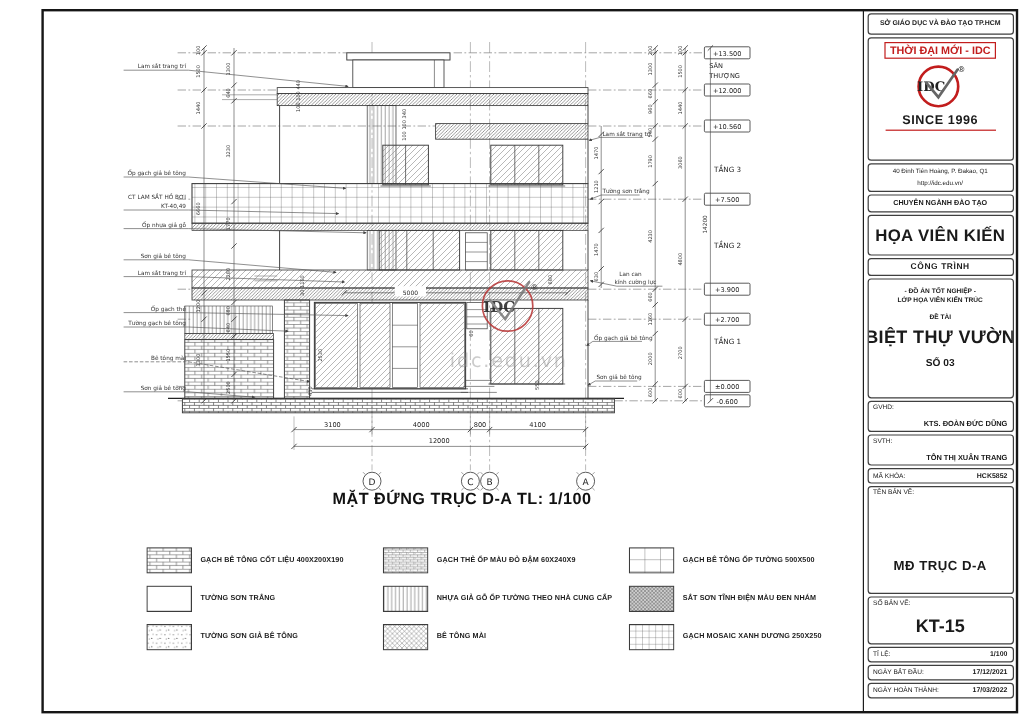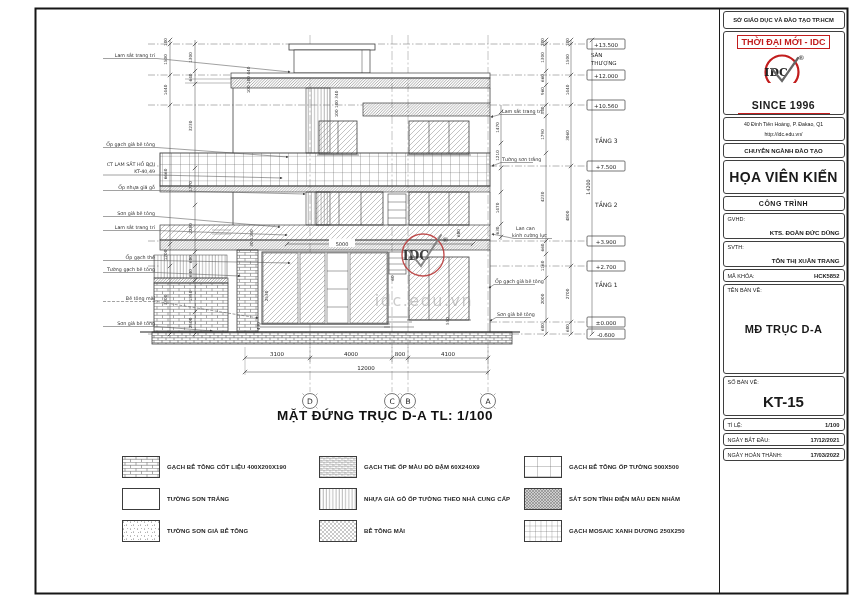--- a/index.html
+++ b/index.html
@@ -11,43 +11,43 @@
   .t55{font-size:5.5px;}
   .t6{font-size:6px;}
   .t7{font-size:7.5px;}
   .ttl{font-size:13.5px;font-weight:bold;letter-spacing:.4px;font-family:"Liberation Sans",sans-serif;fill:#111;}
   .wm{font-size:16px;letter-spacing:1.5px;fill:#999;opacity:.5;}
   
   .tb{position:absolute;left:719px;top:9px;width:128px;height:584px;border-left:1.5px solid #1c1c1c;box-sizing:border-box;}
   .tb-box{border:1px solid #3f3f3f;border-radius:3px;background:#fff;margin:2px 2.5px;box-sizing:border-box;overflow:hidden;position:relative;}
   .c{text-align:center;}
   .org{height:18px;line-height:17px;font-size:5.8px;font-weight:bold;}
-  .logo{height:84px;display:flex;flex-direction:column;align-items:center;padding-top:3px;}
+  .logo{height:103px;display:flex;flex-direction:column;align-items:center;padding-top:3px;}
   .brand{border:1px solid #c21d1d;color:#c21d1d;font-weight:bold;font-size:9px;padding:1px 4px;white-space:nowrap;}
-  .since{font-size:10.5px;font-weight:bold;letter-spacing:.5px;margin-top:16px;}
+  .since{font-size:10.5px;font-weight:bold;letter-spacing:.5px;margin-top:1px;}
   .redline{width:92px;border-top:1.5px solid #c21d1d;margin-top:2px;}
   .addr{height:24px;font-size:5.2px;line-height:1.9;padding-top:2px;}
   .deptl{height:15px;line-height:14px;font-size:6px;font-weight:bold;}
   .deptv{height:34px;line-height:33px;font-size:14px;font-weight:bold;letter-spacing:.3px;}
   .ct{height:15px;line-height:14px;font-size:7px;font-weight:bold;letter-spacing:.5px;}
   .proj{height:100px;display:flex;flex-direction:column;align-items:center;}
   .pt{font-size:5.5px;font-weight:bold;margin-top:7px;}
   .pc{font-size:5.5px;font-weight:bold;margin-top:2px;}
   .dt{font-size:5.5px;font-weight:bold;margin-top:8px;}
   .topic{font-size:15px;font-weight:bold;margin-top:5px;letter-spacing:.3px;white-space:nowrap;}
   .tno{font-size:8.5px;font-weight:bold;margin-top:7px;}
   .person{height:26px;}
   .plbl{position:absolute;top:2px;left:4px;font-size:5.5px;}
   .pname{position:absolute;bottom:2px;right:4px;font-size:6.2px;font-weight:bold;white-space:nowrap;}
   .row{height:13px;display:flex;justify-content:space-between;align-items:center;padding:0 4px;}
   .rl{font-size:5.5px;}
   .rv{font-size:5.8px;font-weight:bold;}
   .bigbox{height:90px;}
   .blbl{position:absolute;top:2px;left:4px;font-size:5.5px;}
-  .bname{text-align:center;font-size:11px;font-weight:bold;margin-top:38px;letter-spacing:.4px;}
+  .bname{text-align:center;font-size:11px;font-weight:bold;margin-top:60px;letter-spacing:.4px;}
   .sheetbox{height:40px;}
   .sname{text-align:center;font-size:15px;font-weight:bold;margin-top:16px;}
   
   .legend{position:absolute;left:122px;top:451px;width:592px;display:grid;grid-template-columns:197px 205px 186px;grid-template-rows:repeat(3,32px);grid-auto-flow:column;}
   .lg-item{display:flex;align-items:center;gap:7px;}
   .lg-lb{font-size:6px;font-weight:bold;color:#1c1c1c;letter-spacing:.1px;}
 </style>
 </head>
 <body>
 
@@ -474,20 +474,27 @@
     <div class="since">SINCE 1996</div>
     <div class="redline"></div>
   </div>
   <div class="tb-box addr c">
     <div>40 Đinh Tiên Hoàng, P. Đakao, Q1</div>
     <div>http://idc.edu.vn/</div>
   </div>
   <div class="tb-box deptl c">CHUYÊN NGÀNH ĐÀO TẠO</div>
   <div class="tb-box deptv c">HỌA VIÊN KIẾN TRÚC</div>
   <div class="tb-box ct c">CÔNG TRÌNH</div>
+  <div class="tb-box proj">
+    <div class="pt">- ĐỒ ÁN TỐT NGHIỆP -</div>
+    <div class="pc">LỚP HỌA VIÊN KIẾN TRÚC</div>
+    <div class="dt">ĐỀ TÀI</div>
+    <div class="topic">BIỆT THỰ VƯỜN</div>
+    <div class="tno">SỐ 03</div>
+  </div>
   <div class="tb-box person">
     <span class="plbl">GVHD:</span>
     <span class="pname">KTS. ĐOÀN ĐỨC DŨNG</span>
   </div>
   <div class="tb-box person">
     <span class="plbl">SVTH:</span>
     <span class="pname">TÔN THỊ XUÂN TRANG</span>
   </div>
   <div class="tb-box row">
     <span class="rl">MÃ KHÓA:</span>

